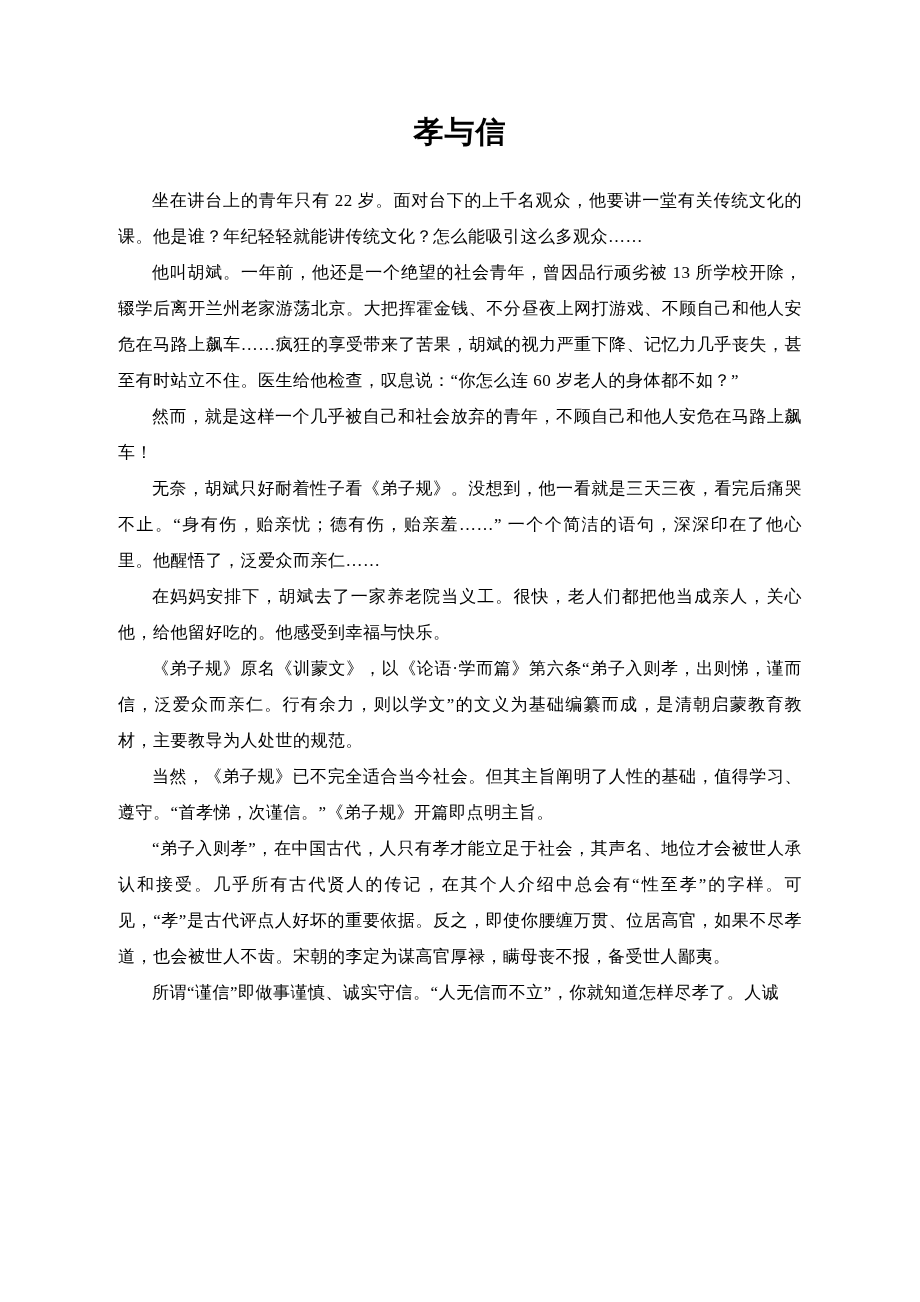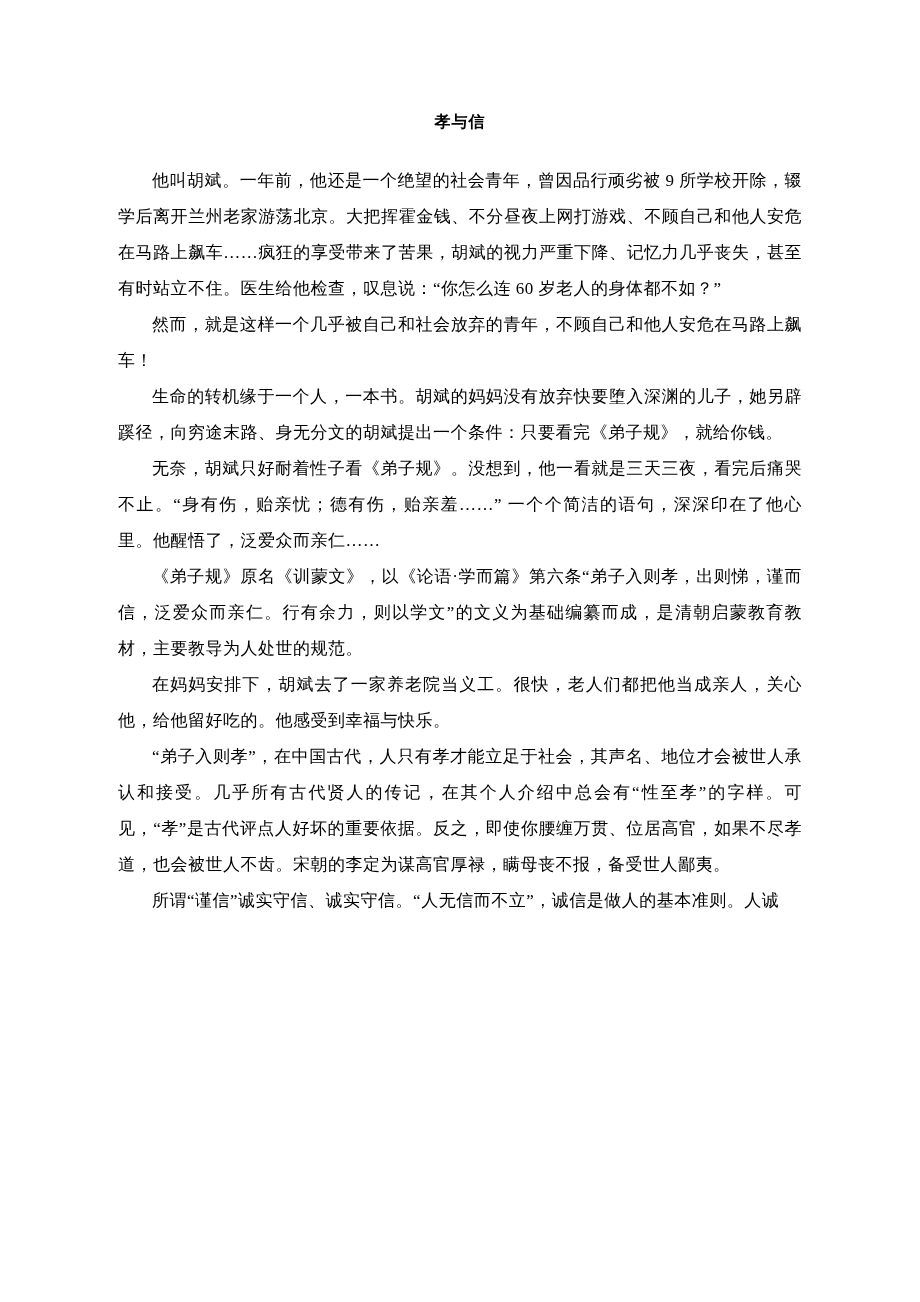--- a/index.html
+++ b/index.html
@@ -14,21 +14,21 @@
     background: #ffffff;
     padding: 112px 118px 0 118px;
     position: relative;
     overflow: hidden;
     font-family: "Liberation Serif", "DejaVu Serif", serif;
     color: #000000;
   }
   .doc-title {
     margin: 0 0 30px 0;
     text-align: center;
-    font-size: 16px;
+    font-size: 30px;
     font-weight: bold;
     letter-spacing: 1px;
     color: #000000;
   }
   .doc-body {
     font-size: 17px;
     line-height: 36px;
     letter-spacing: 0.5px;
   }
   .para {
@@ -38,22 +38,23 @@
     color: #000000;
   }
 </style>
 </head>
 <body>
 
 <div class="page">
   <h1 class="doc-title">孝与信</h1>
 
   <div class="doc-body">
-    <p class="para">他叫胡斌。一年前，他还是一个绝望的社会青年，曾因品行顽劣被 9 所学校开除，辍学后离开兰州老家游荡北京。大把挥霍金钱、不分昼夜上网打游戏、不顾自己和他人安危在马路上飙车……疯狂的享受带来了苦果，胡斌的视力严重下降、记忆力几乎丧失，甚至有时站立不住。医生给他检查，叹息说：“你怎么连 60 岁老人的身体都不如？”</p>
+    <p class="para">坐在讲台上的青年只有 22 岁。面对台下的上千名观众，他要讲一堂有关传统文化的课。他是谁？年纪轻轻就能讲传统文化？怎么能吸引这么多观众……</p>
+    <p class="para">他叫胡斌。一年前，他还是一个绝望的社会青年，曾因品行顽劣被 13 所学校开除，辍学后离开兰州老家游荡北京。大把挥霍金钱、不分昼夜上网打游戏、不顾自己和他人安危在马路上飙车……疯狂的享受带来了苦果，胡斌的视力严重下降、记忆力几乎丧失，甚至有时站立不住。医生给他检查，叹息说：“你怎么连 60 岁老人的身体都不如？”</p>
     <p class="para">然而，就是这样一个几乎被自己和社会放弃的青年，不顾自己和他人安危在马路上飙车！</p>
-    <p class="para">生命的转机缘于一个人，一本书。胡斌的妈妈没有放弃快要堕入深渊的儿子，她另辟蹊径，向穷途末路、身无分文的胡斌提出一个条件：只要看完《弟子规》，就给你钱。</p>
     <p class="para">无奈，胡斌只好耐着性子看《弟子规》。没想到，他一看就是三天三夜，看完后痛哭不止。“身有伤，贻亲忧；德有伤，贻亲羞……” 一个个简洁的语句，深深印在了他心里。他醒悟了，泛爱众而亲仁……</p>
+    <p class="para">在妈妈安排下，胡斌去了一家养老院当义工。很快，老人们都把他当成亲人，关心他，给他留好吃的。他感受到幸福与快乐。</p>
     <p class="para">《弟子规》原名《训蒙文》，以《论语·学而篇》第六条“弟子入则孝，出则悌，谨而信，泛爱众而亲仁。行有余力，则以学文”的文义为基础编纂而成，是清朝启蒙教育教材，主要教导为人处世的规范。</p>
-    <p class="para">在妈妈安排下，胡斌去了一家养老院当义工。很快，老人们都把他当成亲人，关心他，给他留好吃的。他感受到幸福与快乐。</p>
+    <p class="para">当然，《弟子规》已不完全适合当今社会。但其主旨阐明了人性的基础，值得学习、遵守。“首孝悌，次谨信。”《弟子规》开篇即点明主旨。</p>
     <p class="para">“弟子入则孝”，在中国古代，人只有孝才能立足于社会，其声名、地位才会被世人承认和接受。几乎所有古代贤人的传记，在其个人介绍中总会有“性至孝”的字样。可见，“孝”是古代评点人好坏的重要依据。反之，即使你腰缠万贯、位居高官，如果不尽孝道，也会被世人不齿。宋朝的李定为谋高官厚禄，瞒母丧不报，备受世人鄙夷。</p>
-    <p class="para">所谓“谨信”诚实守信、诚实守信。“人无信而不立”，诚信是做人的基本准则。人诚</p>
+    <p class="para">所谓“谨信”即做事谨慎、诚实守信。“人无信而不立”，你就知道怎样尽孝了。人诚</p>
   </div>
 </div>
 
 </body></html>

